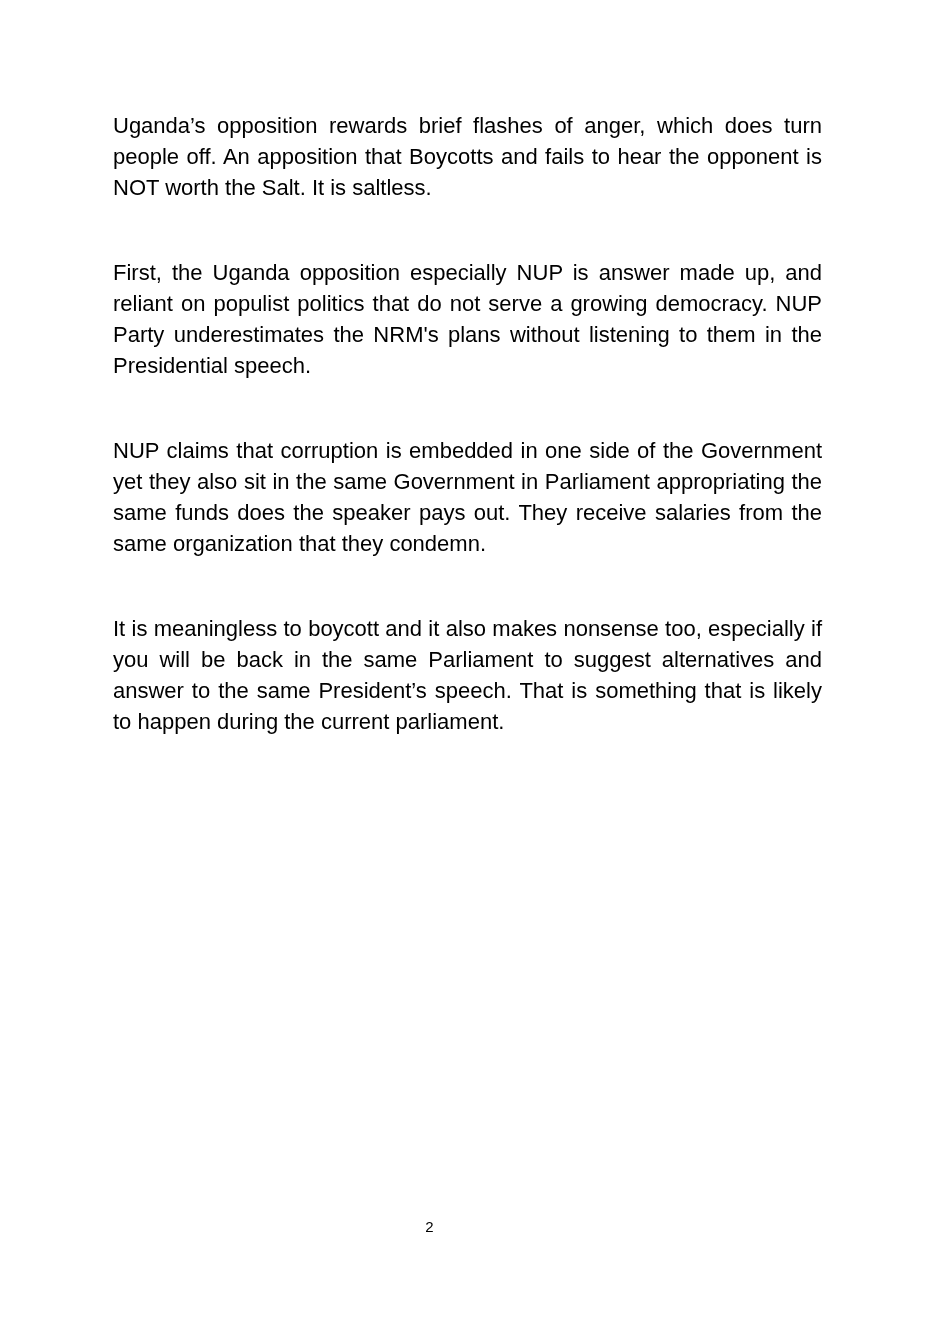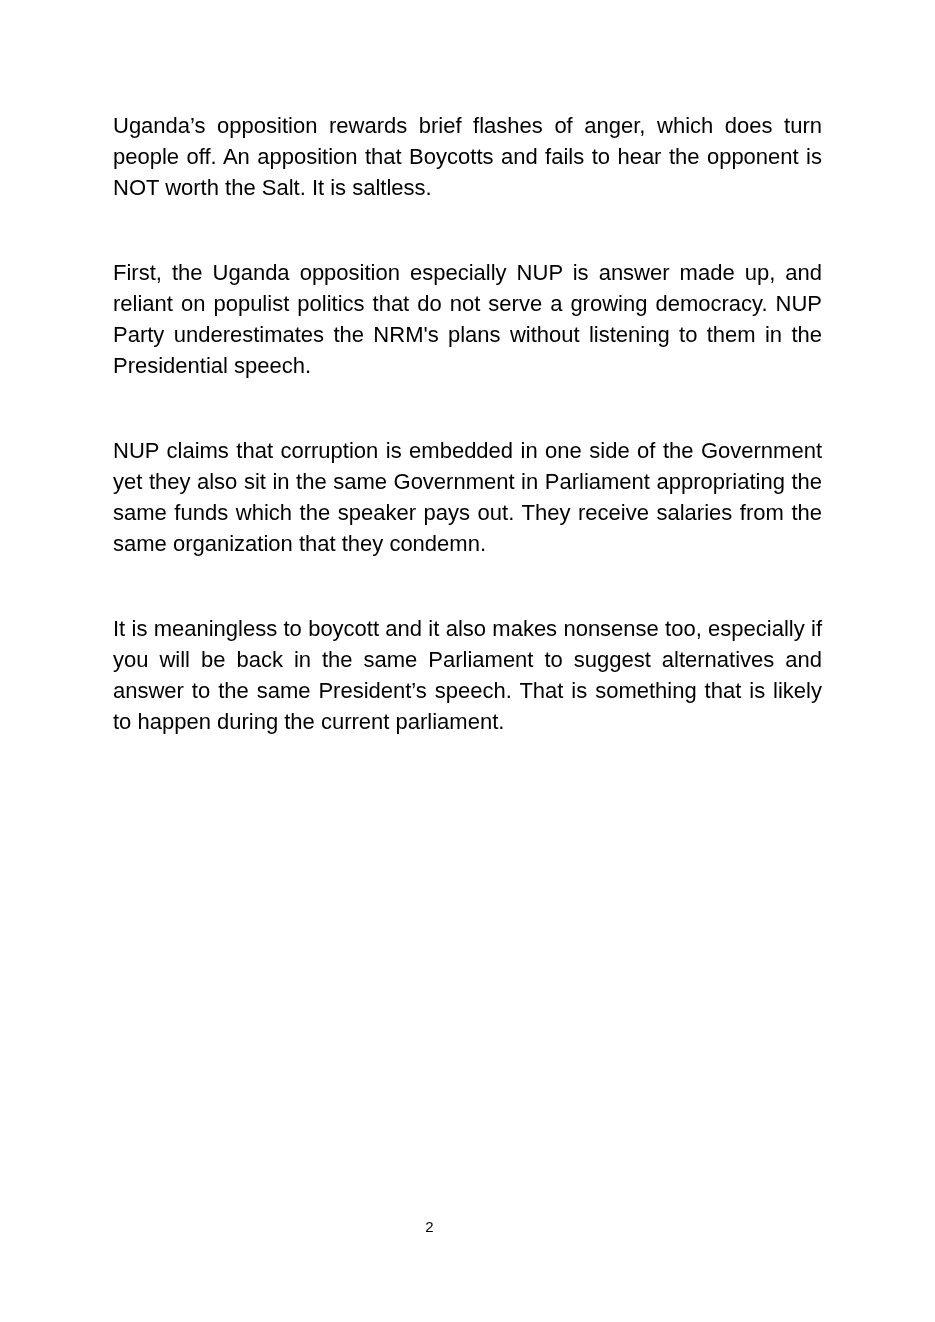--- a/index.html
+++ b/index.html
@@ -45,17 +45,17 @@
     color: #000000;
   }
 </style>
 </head>
 <body>
 
 <div class="page">
   <div class="content">
     <p class="para">Uganda’s opposition rewards brief flashes of anger, which does turn people off. An apposition that Boycotts and fails to hear the opponent is NOT worth the Salt. It is saltless.</p>
     <p class="para">First, the Uganda opposition especially NUP is answer made up, and reliant on populist politics that do not serve a growing democracy. NUP Party underestimates the NRM's plans without listening to them in the Presidential speech.</p>
-    <p class="para">NUP claims that corruption is embedded in one side of the Government yet they also sit in the same Government in Parliament appropriating the same funds which the speaker pays out. They receive salaries from the same organization that they condemn.</p>
+    <p class="para">NUP claims that corruption is embedded in one side of the Government yet they also sit in the same Government in Parliament appropriating the same funds does the speaker pays out. They receive salaries from the same organization that they condemn.</p>
     <p class="para">It is meaningless to boycott and it also makes nonsense too, especially if you will be back in the same Parliament to suggest alternatives and answer to the same President’s speech. That is something that is likely to happen during the current parliament.</p>
   </div>
   <div class="footer">2</div>
 </div>
 
 </body></html>

